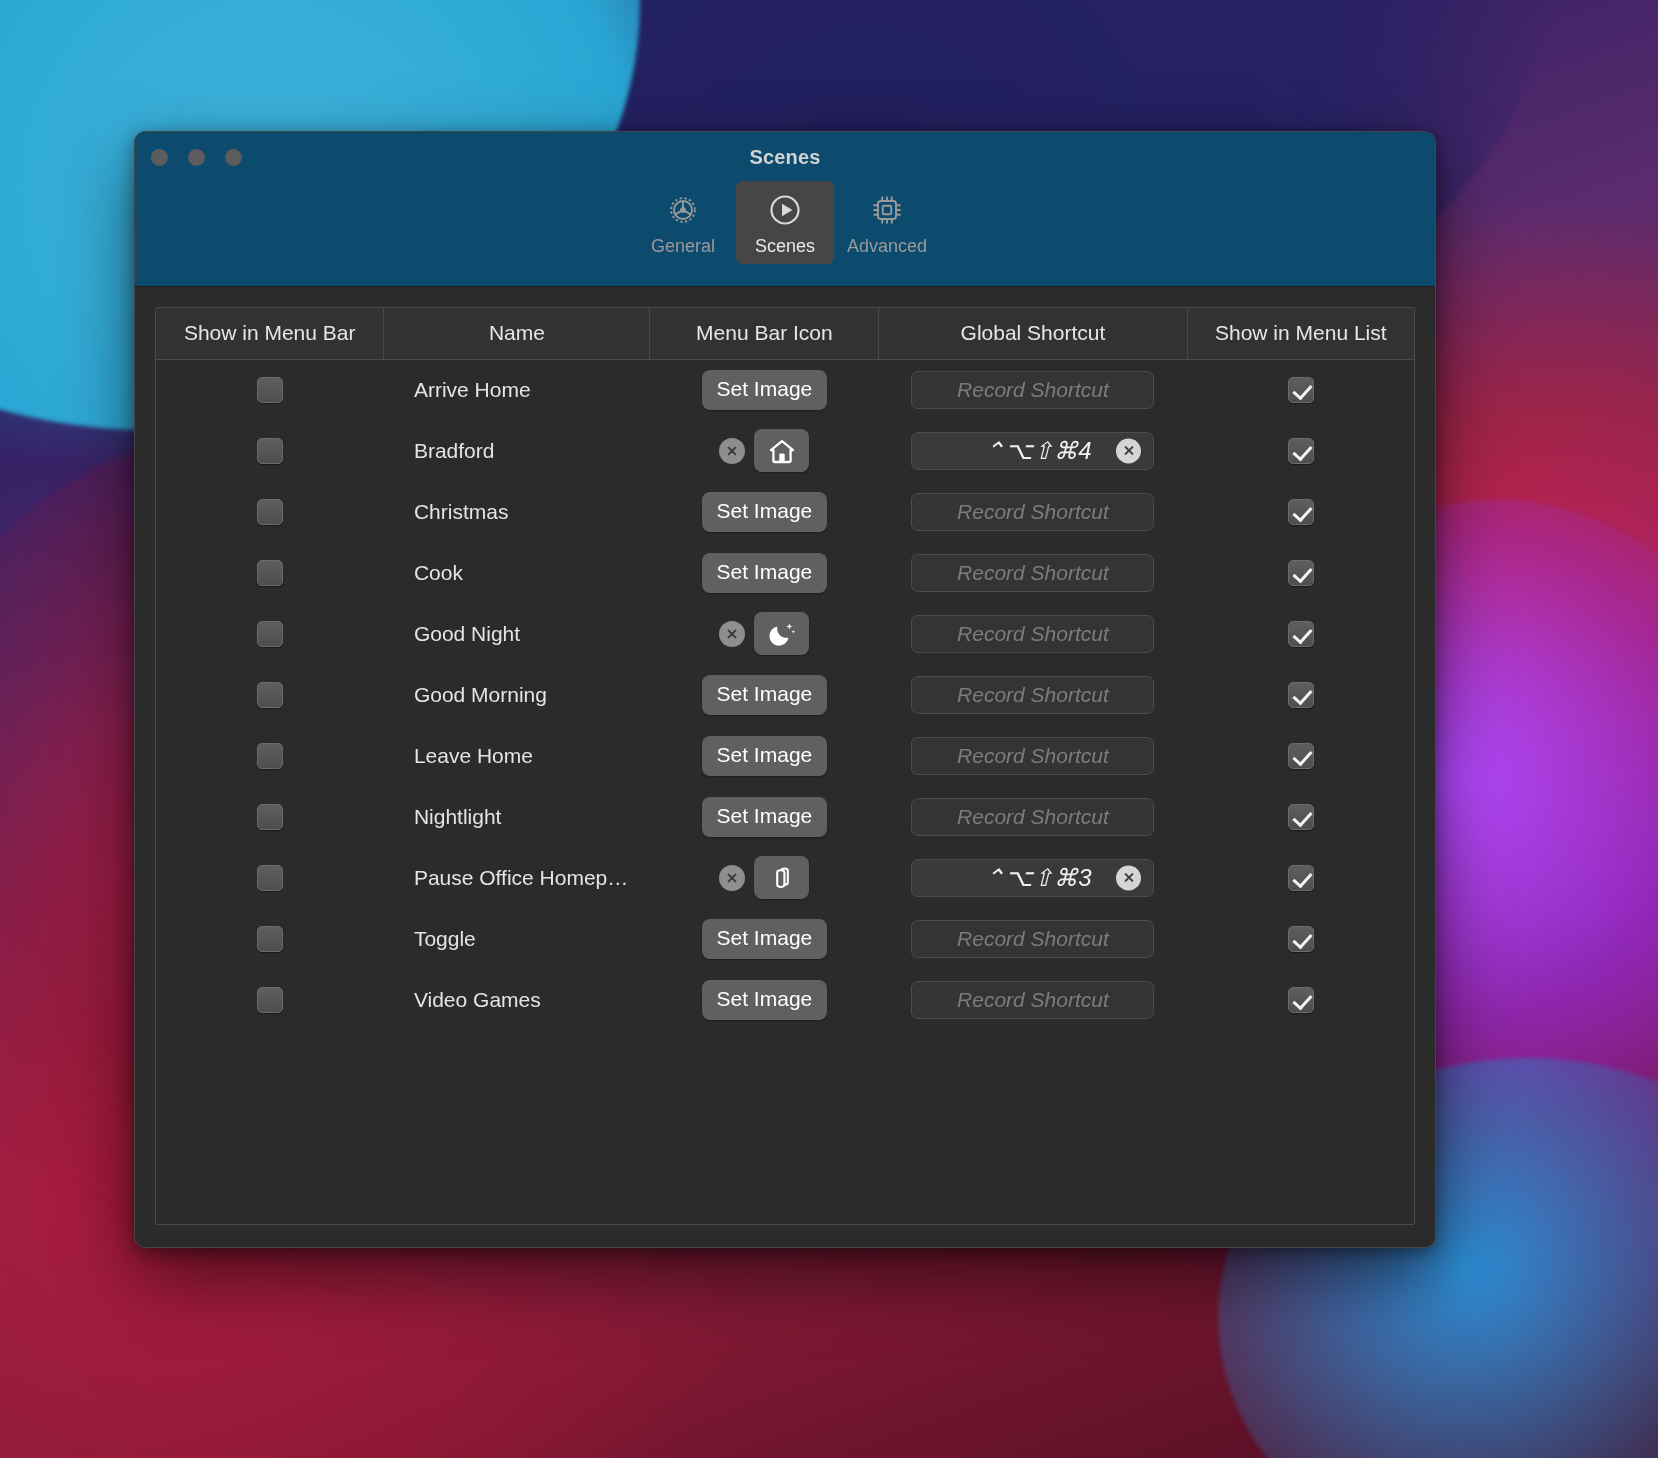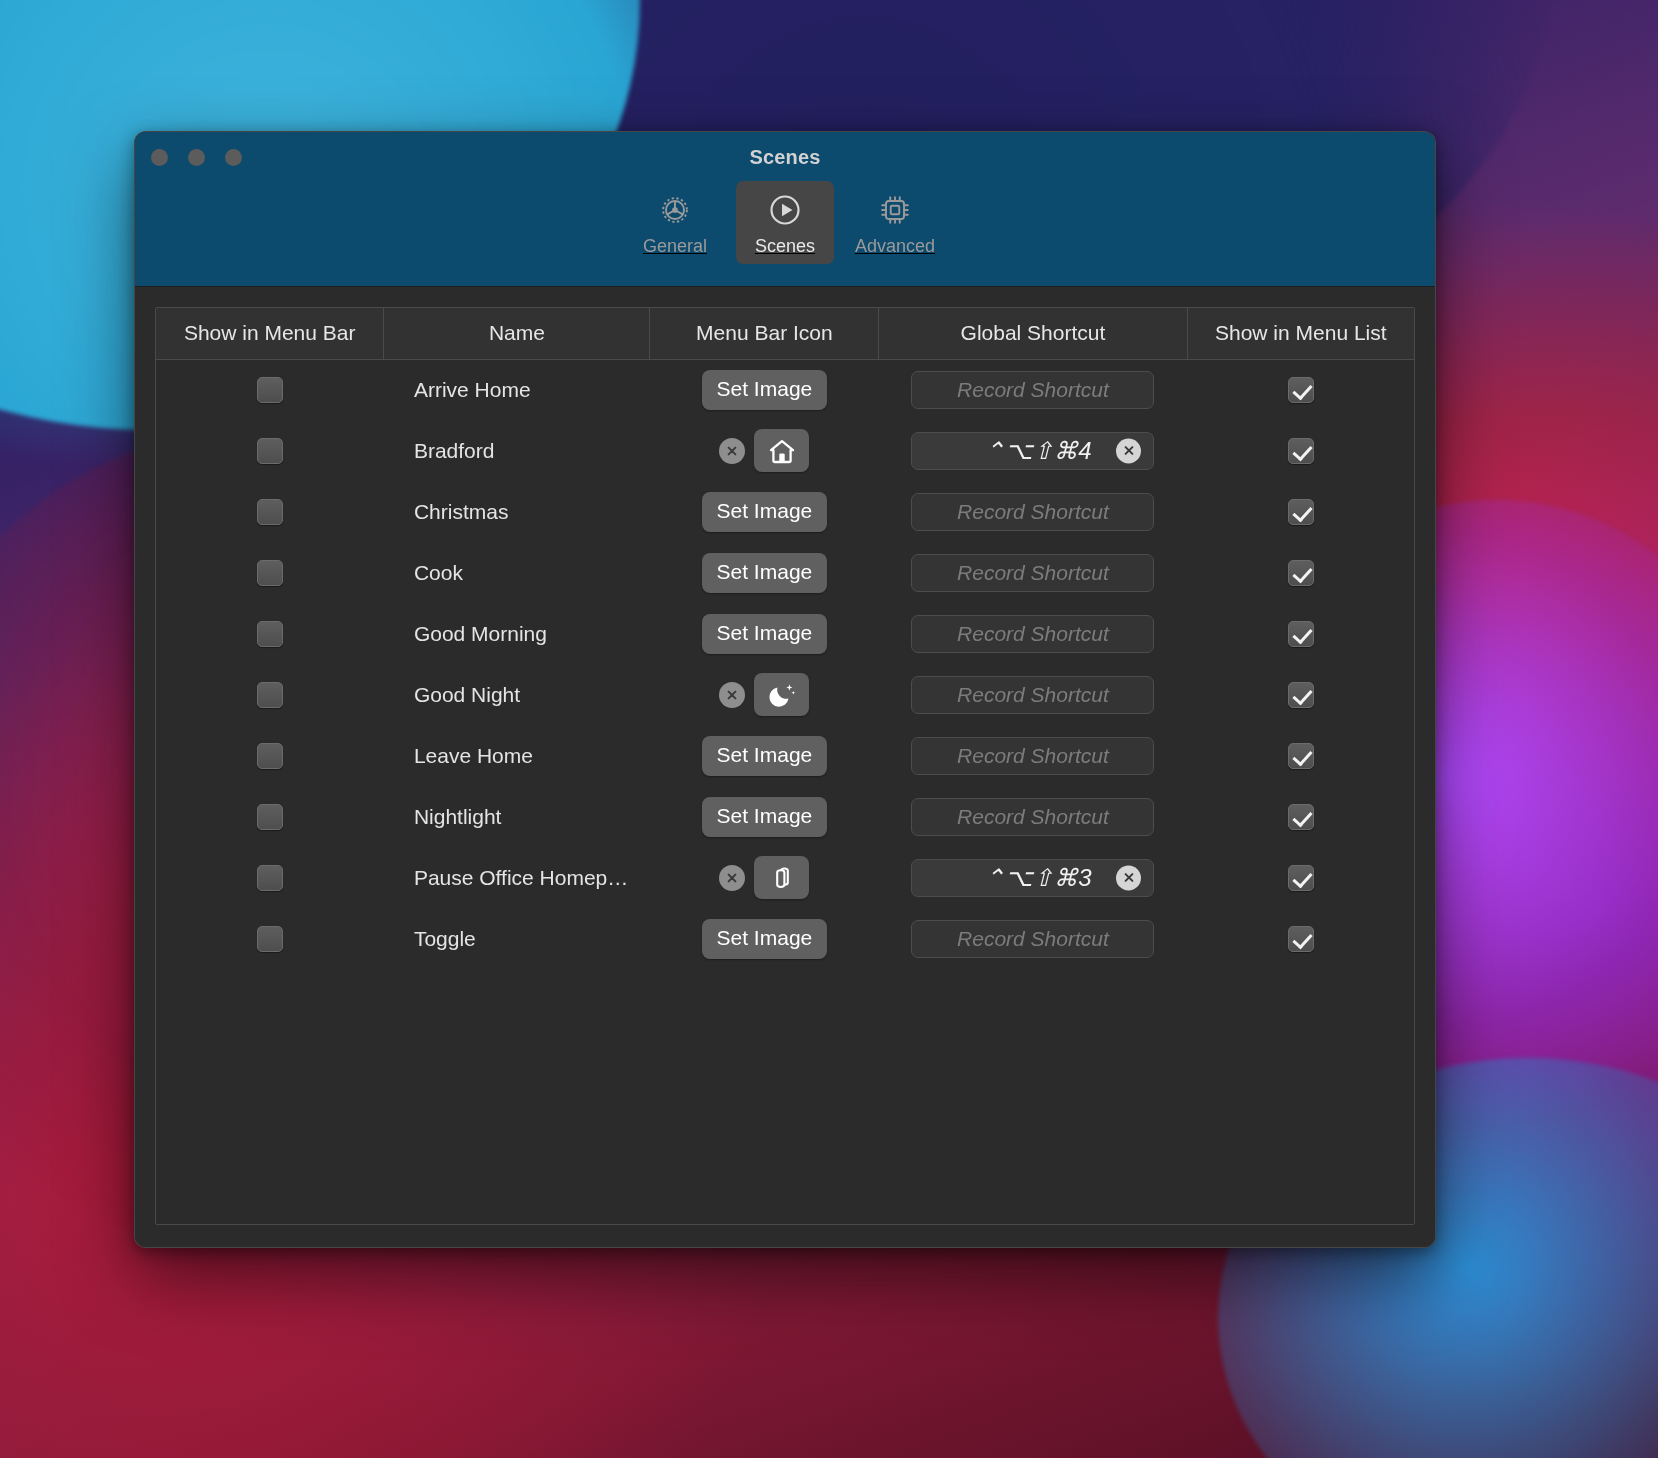--- a/index.html
+++ b/index.html
@@ -101,22 +101,21 @@
     font-weight: bold;
     color: #d2d2d2;
     letter-spacing: 0.2px;
   }
   #toolbar-tabs {
     position: absolute;
     top: 49px;
     left: 0; right: 0;
     display: flex;
     justify-content: center;
-    gap: 12px;
-    text-decoration: underline;
+    gap: 4px;
   }
   .tab {
     width: 98px;
     padding: 8px 0 7px 0;
     border-radius: 7px;
     display: flex;
     flex-direction: column;
     align-items: center;
     gap: 5px;
     cursor: default;
@@ -416,44 +415,44 @@
                 <td class="cell-center"><span class="checkbox"></span></td>
                 <td class="cell-name">Cook</td>
                 <td class="cell-center"><button class="set-image-btn">Set Image</button></td>
                 <td class="cell-center"><span class="recorder empty">
                     <span>Record Shortcut</span>
                   </span></td>
                 <td class="cell-center"><span class="checkbox checked"></span></td>
               </tr>
               <tr>
                 <td class="cell-center"><span class="checkbox"></span></td>
-                <td class="cell-name">Good Morning</td>
-                <td class="cell-center"><button class="set-image-btn">Set Image</button></td>
-                <td class="cell-center"><span class="recorder empty">
-                    <span>Record Shortcut</span>
-                  </span></td>
-                <td class="cell-center"><span class="checkbox checked"></span></td>
-              </tr>
-              <tr>
-                <td class="cell-center"><span class="checkbox"></span></td>
                 <td class="cell-name">Good Night</td>
                 <td class="cell-center"><span class="icon-group">
                     <span class="clear-circle">
                       <svg width="14" height="14" viewBox="0 0 14 14">
                         <path d="M3.6 3.6 L10.4 10.4 M10.4 3.6 L3.6 10.4" stroke="#3a3a3a" stroke-width="2" stroke-linecap="round"></path>
                       </svg>
                     </span>
                     <span class="icon-chip">
                       <svg width="28" height="28" viewBox="0 0 28 28">
                         <path d="M20.5 17.6 A9.2 9.2 0 0 1 9.4 6.6 A9.6 9.6 0 1 0 20.5 17.6 Z" fill="#ffffff"></path>
                         <path d="M21.4 3.4 l0.85 2.25 l2.25 0.85 l-2.25 0.85 l-0.85 2.25 l-0.85 -2.25 l-2.25 -0.85 l2.25 -0.85 Z" fill="#ffffff"></path>
                         <path d="M25.3 9.9 l0.5 1.3 l1.3 0.5 l-1.3 0.5 l-0.5 1.3 l-0.5 -1.3 l-1.3 -0.5 l1.3 -0.5 Z" fill="#ffffff"></path>
                       </svg>
                     </span>
                   </span></td>
+                <td class="cell-center"><span class="recorder empty">
+                    <span>Record Shortcut</span>
+                  </span></td>
+                <td class="cell-center"><span class="checkbox checked"></span></td>
+              </tr>
+              <tr>
+                <td class="cell-center"><span class="checkbox"></span></td>
+                <td class="cell-name">Good Morning</td>
+                <td class="cell-center"><button class="set-image-btn">Set Image</button></td>
                 <td class="cell-center"><span class="recorder empty">
                     <span>Record Shortcut</span>
                   </span></td>
                 <td class="cell-center"><span class="checkbox checked"></span></td>
               </tr>
               <tr>
                 <td class="cell-center"><span class="checkbox"></span></td>
                 <td class="cell-name">Leave Home</td>
                 <td class="cell-center"><button class="set-image-btn">Set Image</button></td>
                 <td class="cell-center"><span class="recorder empty">
@@ -500,19 +499,28 @@
               </tr>
               <tr>
                 <td class="cell-center"><span class="checkbox"></span></td>
                 <td class="cell-name">Toggle</td>
                 <td class="cell-center"><button class="set-image-btn">Set Image</button></td>
                 <td class="cell-center"><span class="recorder empty">
                     <span>Record Shortcut</span>
                   </span></td>
                 <td class="cell-center"><span class="checkbox checked"></span></td>
               </tr>
+              <tr>
+                <td class="cell-center"><span class="checkbox"></span></td>
+                <td class="cell-name">Video Games</td>
+                <td class="cell-center"><button class="set-image-btn">Set Image</button></td>
+                <td class="cell-center"><span class="recorder empty">
+                    <span>Record Shortcut</span>
+                  </span></td>
+                <td class="cell-center"><span class="checkbox checked"></span></td>
+              </tr>
             </tbody>
         </table>
       </div>
     </div>
 
   </div>
 </div>
 
 </body></html>

